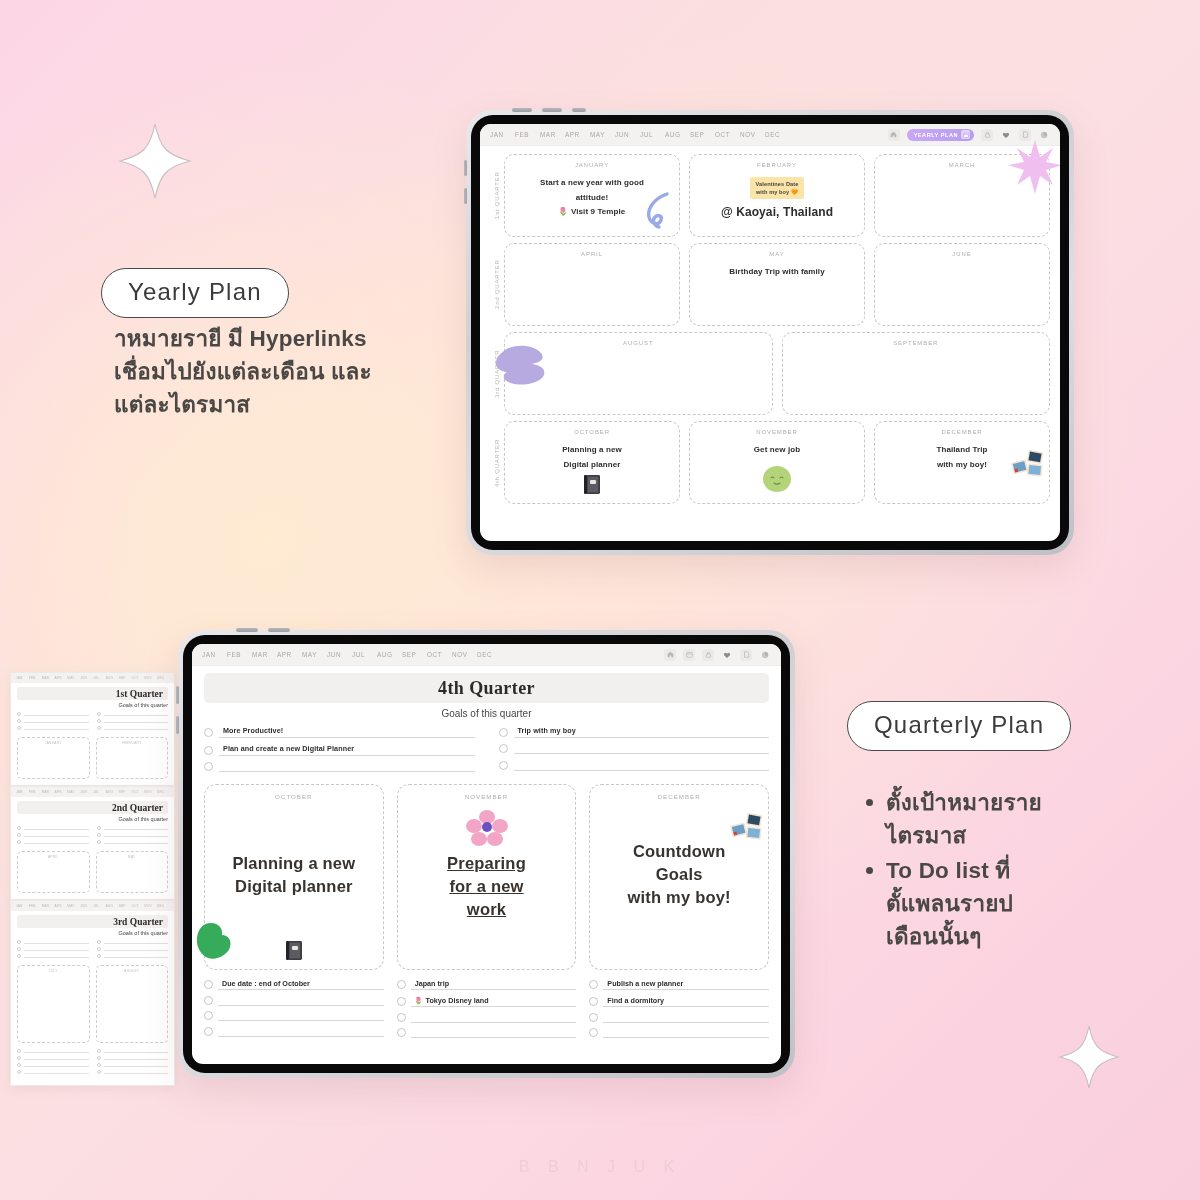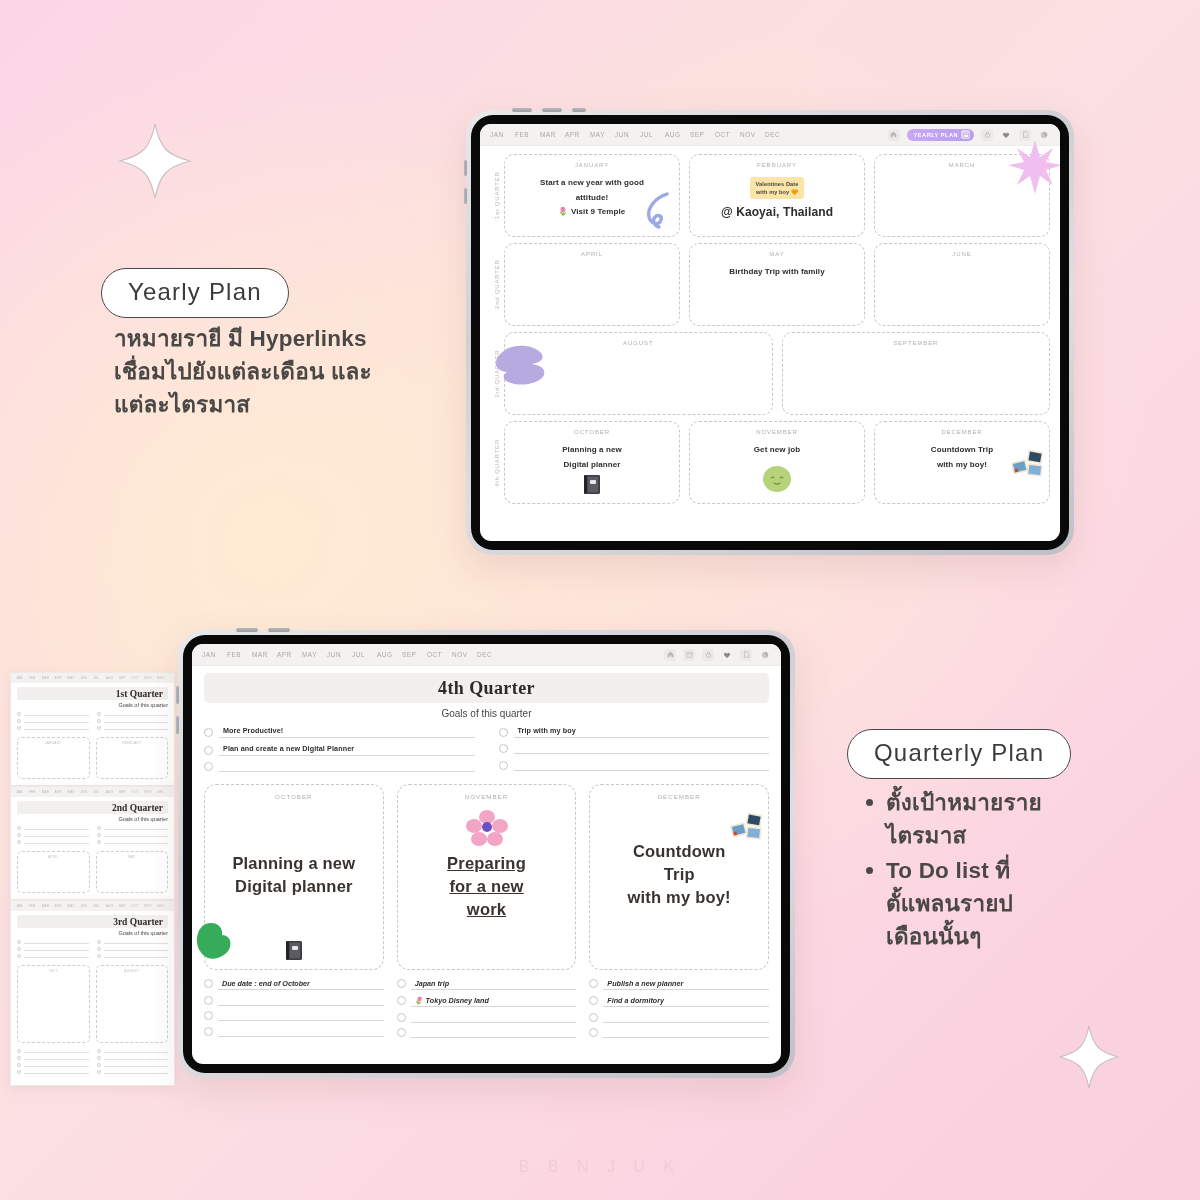--- a/index.html
+++ b/index.html
@@ -166,21 +166,21 @@
     border:1px dashed #c9c6c3; border-radius:12px;
     position:relative; background:#fff; padding-top:8px;
   }
   .bigCard .bName{text-align:center;font-size:6.2px;color:#b2afad;letter-spacing:1px;}
   .bigCard .bText{
     text-align:center; font-size:16.5px; font-weight:700;
     color:#39332f; line-height:1.4; padding:0 8px; letter-spacing:.2px;
   }
   .todoCols{display:flex; gap:13px; margin-top:9px;}
   .todoCol{flex:1;}
-  .todoRow{display:flex; gap:5px; margin-bottom:5.5px;font-style:italic;}
+  .todoRow{display:flex; align-items:flex-end; gap:5px; margin-bottom:5.5px;}
   .todoLine{
     flex:1; border-bottom:1px solid #d8d5d2;
     font-size:7.2px; color:#2f2d2c; font-weight:700;
     padding:0 0 1.5px 4px; min-height:10px;
   }
 
   
   .sheets{position:absolute; left:10px; top:672px; width:165px;}
   .sheet{
     background:#fff; border:1px solid #eceae8;
@@ -225,21 +225,21 @@
       </svg>
   </div>
 
   <div class="pill" style="left:101px;top:268px;">Yearly Plan</div>
   <div class="calloutText" style="left:114px;top:322px;width:360px;">
     <div>าหมายรายี มี Hyperlinks</div>
     <div>เชื่อมไปยังแต่ละเดือน และ</div>
     <div>แต่ละไตรมาส</div>
   </div>
 
-  <div class="pill" style="left:847px;top:729px;">Quarterly Plan</div>
+  <div class="pill" style="left:847px;top:701px;">Quarterly Plan</div>
   <div class="calloutText" style="left:862px;top:786px;width:300px;">
     <ul>
       <li>
         <span>ตั้งเป้าหมายราย</span><br>
         <span>ไตรมาส</span>
       </li>
       <li>
         <span>To Do list ที่</span><br>
         <span>ตั้แพลนรายป</span><br>
         <span>เดือนนั้นๆ</span>
@@ -612,21 +612,21 @@
                   <span class="" style="display: block;">Get new job</span>
                 </div>
                 <div class="deco" style="left: 50%; transform: translateX(-50%); bottom: 6px;"><svg width="30" height="28" viewBox="0 0 30 28">
                     <ellipse cx="15" cy="14" rx="14" ry="13" fill="#b5d47a"></ellipse>
                     <path d="M9 13q1.5-2 3 0M18 13q1.5-2 3 0M12 18q3 2.2 6 0" fill="none" stroke="#6f8a46" stroke-width="1.1" stroke-linecap="round"></path>
                   </svg></div>
               </div>
               <div class="mCard">
                 <div class="mName">DECEMBER</div>
                 <div class="mBody">
-                  <span class="" style="display: block;">Countdown Trip</span>
+                  <span class="" style="display: block;">Thailand Trip</span>
                   <span class="sub" style="display: block;">with my boy!</span>
                 </div>
                 <div class="deco" style="right: 4px; top: 28px;"><svg width="34" height="30" viewBox="0 0 34 30">
                     <g transform="rotate(-14 12 16)">
                       <rect x="1" y="10" width="15" height="12" rx="1.4" fill="#f3e6d4"></rect>
                       <rect x="2.6" y="11.6" width="11.8" height="8.8" fill="#6c9fc7"></rect>
                       <rect x="3" y="17" width="3" height="3.4" fill="#d2452f"></rect>
                     </g>
                     <g transform="rotate(10 24 10)">
                       <rect x="16" y="1" width="15" height="12" rx="1.4" fill="#f3e6d4"></rect>
@@ -774,21 +774,21 @@
                     <ellipse cx="13" cy="30" rx="8" ry="7"></ellipse>
                     <ellipse cx="8" cy="17" rx="8" ry="7"></ellipse>
                   </g>
                   <circle cx="21" cy="18" r="5" fill="#6b50c4"></circle>
                 </svg></div>
             </div>
             <div class="bigCard">
               <div class="bName">DECEMBER</div>
               <div class="bText" style="margin-top: 40px;">
                 <div>Countdown</div>
-                <div>Trip</div>
+                <div>Goals</div>
                 <div>with my boy!</div>
               </div>
               <div class="deco" style="right: 4px; top: 28px;"><svg width="34" height="30" viewBox="0 0 34 30">
                   <g transform="rotate(-14 12 16)">
                     <rect x="1" y="10" width="15" height="12" rx="1.4" fill="#f3e6d4"></rect>
                     <rect x="2.6" y="11.6" width="11.8" height="8.8" fill="#6c9fc7"></rect>
                     <rect x="3" y="17" width="3" height="3.4" fill="#d2452f"></rect>
                   </g>
                   <g transform="rotate(10 24 10)">
                     <rect x="16" y="1" width="15" height="12" rx="1.4" fill="#f3e6d4"></rect>

